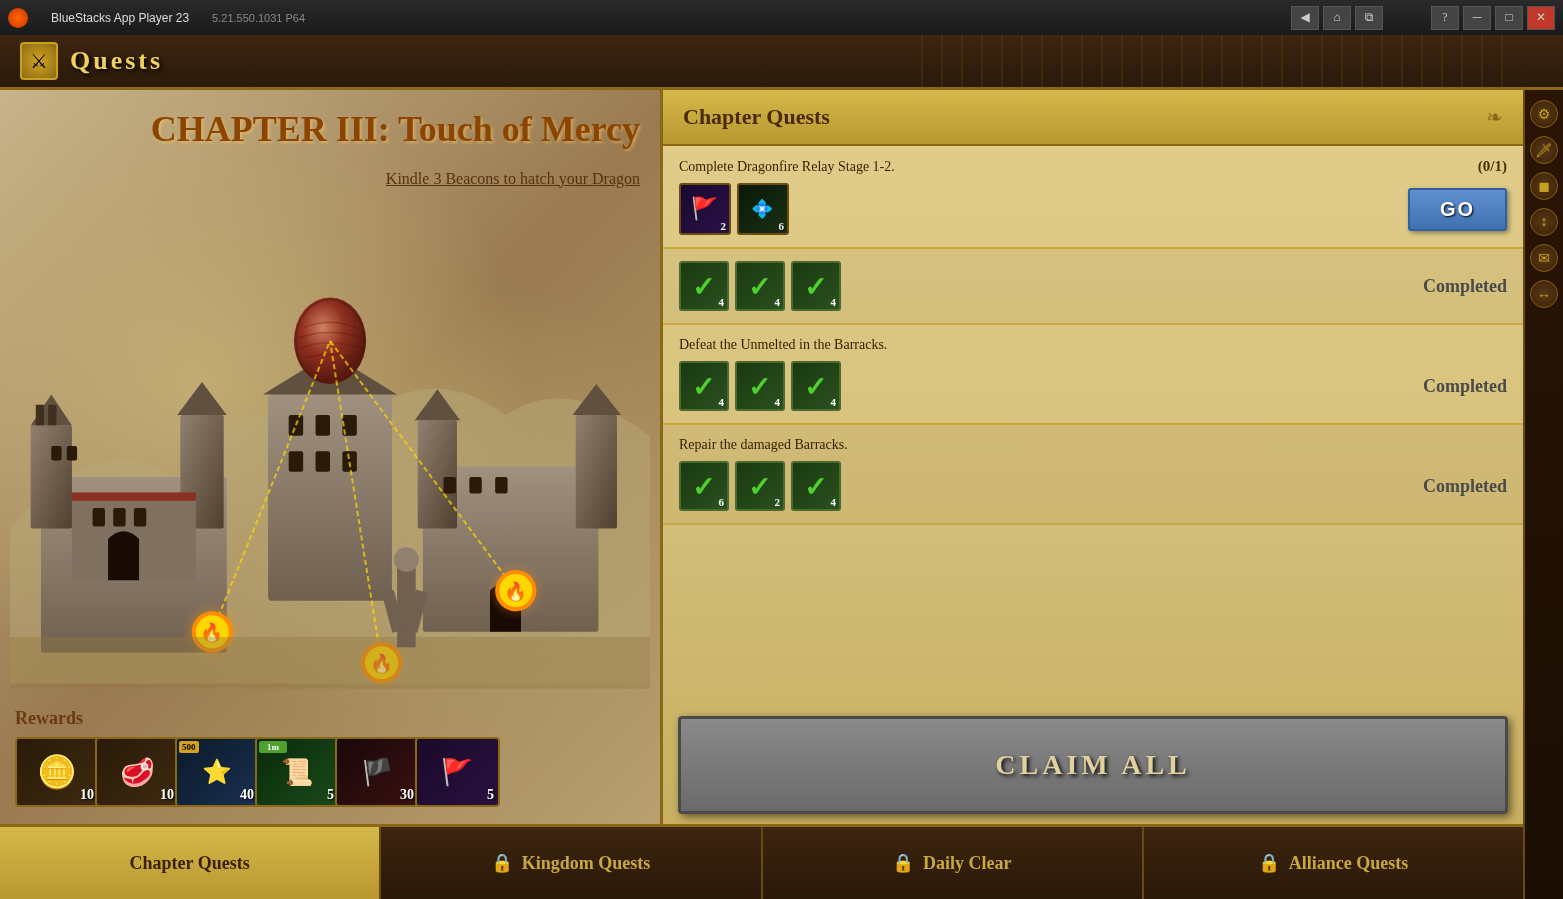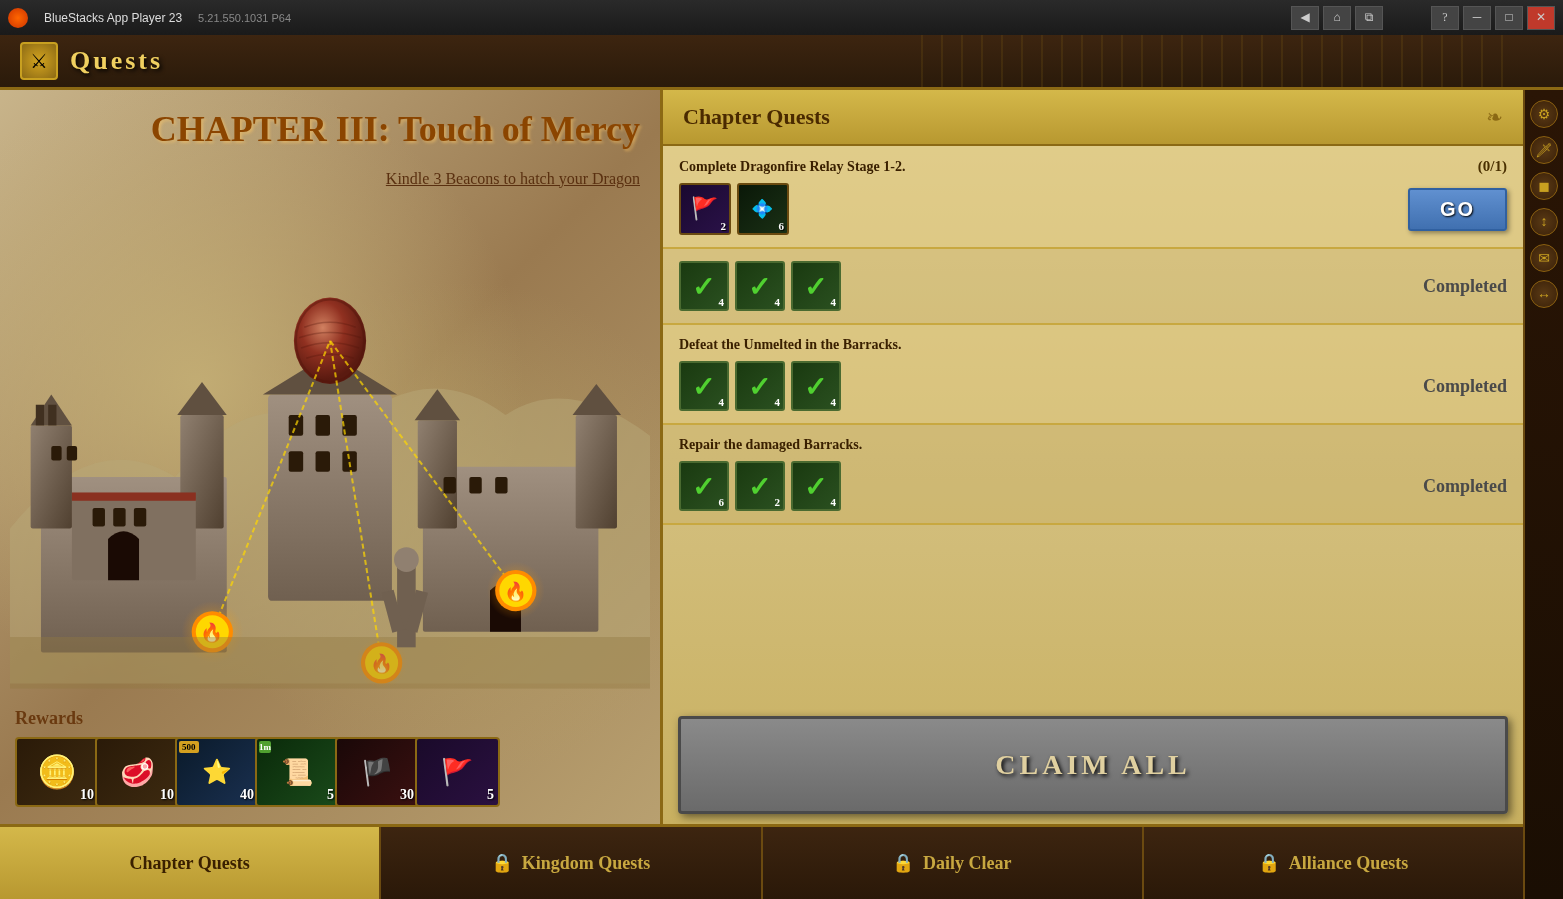--- a/index.html
+++ b/index.html
@@ -11,21 +11,21 @@
       background: #1a1008;
     }
 
     
     .titlebar {
       height: 35px;
       background: linear-gradient(to bottom, #2a2a2a, #1a1a1a);
       display: flex;
       align-items: center;
       padding: 0 8px;
-      gap: 16px;
+      gap: 23px;
     }
     .titlebar-icon {
       width: 20px; height: 20px;
       background: radial-gradient(circle, #ff6600, #cc3300);
       border-radius: 50%;
     }
     .titlebar-title {
       color: #ddd;
       font-size: 12px;
       font-family: Arial, sans-serif;
@@ -288,21 +288,20 @@
 
     .quest-top-row {
       display: flex;
       align-items: center;
       justify-content: space-between;
       margin-bottom: 8px;
     }
     .quest-name {
       color: #3a2000;
       font-size: 14px;
-      font-weight: bold;
     }
     .quest-progress {
       color: #4a3000;
       font-size: 15px;
       font-weight: bold;
     }
     .quest-go-btn {
       background: linear-gradient(to bottom, #6090d0, #4070b0);
       color: #fff;
       border: 2px solid #3060a0;
@@ -615,21 +614,21 @@
           <div class="reward-item">
             <div class="reward-box" style="background: linear-gradient(135deg, #0a1a2a, #1a3050);">
               <div style="position:absolute;top:2px;left:2px;background:#d4a020;color:#000;font-size:9px;padding:1px 3px;font-weight:bold;border-radius:2px;">500</div>
               <span style="font-size:24px;">⭐</span>
               <span class="reward-count">40</span>
             </div>
           </div>
 
           <div class="reward-item">
             <div class="reward-box reward-green-bg">
-              <div style="position:absolute;top:2px;left:2px;background:#50a030;color:#fff;font-size:9px;padding:1px 0;font-weight:bold;border-radius:2px;">1m</div>
+              <div style="position:absolute;top:2px;left:2px;background:#50a030;color:#fff;font-size:9px;padding:1px 8px;font-weight:bold;border-radius:2px;">1m</div>
               <span style="font-size:26px;">📜</span>
               <span class="reward-count">5</span>
             </div>
           </div>
 
           <div class="reward-item">
             <div class="reward-box" style="background:linear-gradient(135deg,#1a0808,#3a1010);">
               <span style="font-size:26px;">🏴</span>
               <span class="reward-count">30</span>
             </div>

